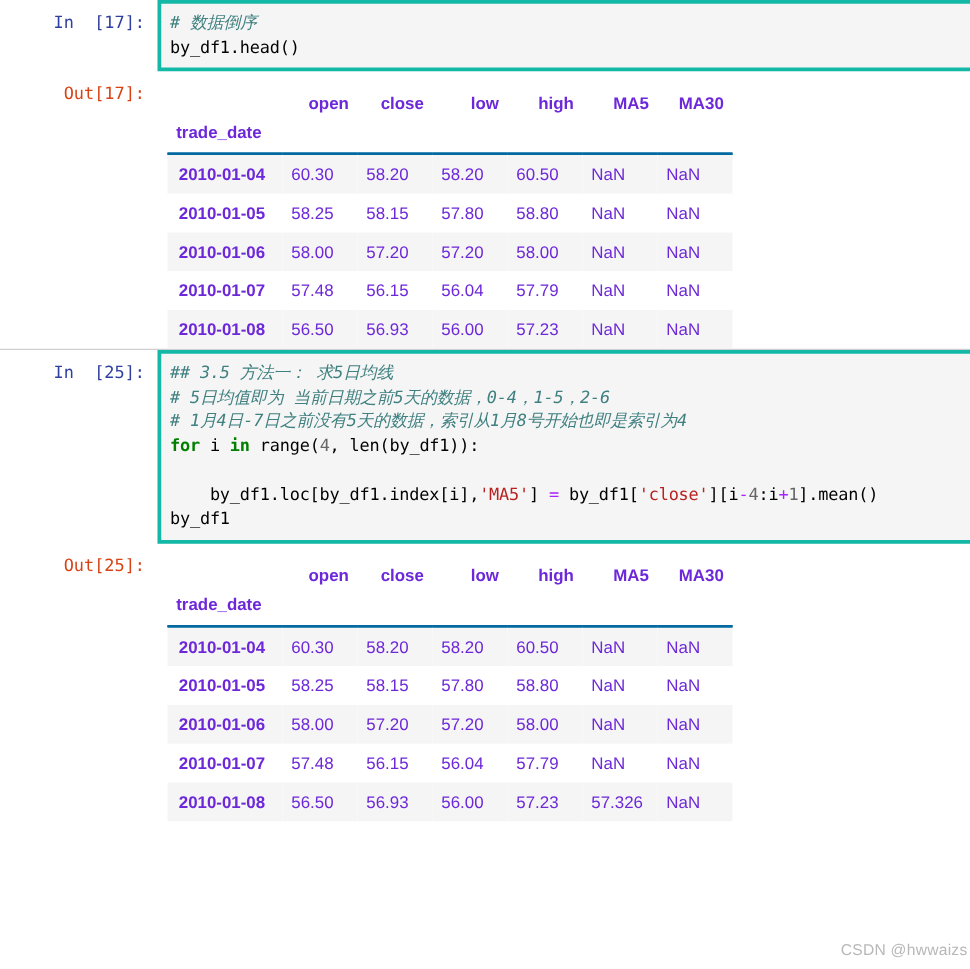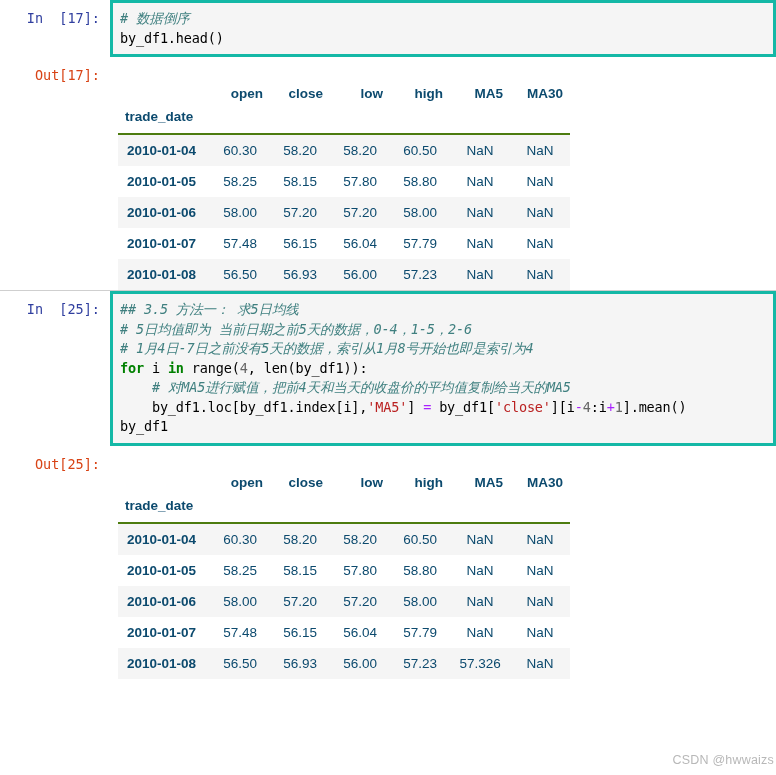--- a/index.html
+++ b/index.html
@@ -17,20 +17,21 @@
 
   .notebook {
     width: 776px;
     position: relative;
   }
 
   
   .cell {
     position: relative;
     width: 616px;
+    padding-left: 16px;
   }
   .cell-divider {
     width: 776px;
     height: 0;
     border-top: 1px solid #cfcfcf;
   }
 
   .io-row {
     display: flex;
     align-items: flex-start;
@@ -84,22 +85,22 @@
     padding-left: 8px;
     box-sizing: border-box;
   }
 
   table.df {
     border-collapse: collapse;
     border-spacing: 0;
     border: none;
     font-family: "Liberation Sans", sans-serif;
     font-size: 13.5px;
-    color: #0c4a6e;
-    margin-top: 15px;
+    color: #6d28d9;
+    margin-top: 4px;
   }
   table.df th, table.df td {
     border: none;
     padding: 8px 7px 8px 7px;
     line-height: 15px;
     white-space: nowrap;
   }
   table.df thead th {
     text-align: right;
     font-weight: bold;
@@ -109,30 +110,30 @@
   table.df thead th.corner {
     text-align: left;
   }
   table.df thead tr.index-name-row th {
     text-align: left;
     font-weight: bold;
     padding-top: 2px;
     padding-bottom: 9px;
   }
   table.df thead tr.index-name-row {
-    border-bottom: 2px solid #4d7c0f;
+    border-bottom: 2px solid #0369a1;
   }
   table.df tbody th {
     text-align: left;
     font-weight: bold;
     padding-left: 9px;
     padding-right: 14px;
   }
   table.df tbody td {
-    text-align: center;
+    text-align: left;
   }
   table.df tbody tr:nth-child(odd) {
     background: #f5f5f5;
   }
   table.df tbody tr:nth-child(even) {
     background: #ffffff;
   }
 
   
   table.df .c-num { min-width: 46px; }
@@ -242,21 +243,21 @@
   <div class="cell-divider"></div>
 
   <div class="cell">
     <div class="io-row">
       <div class="prompt prompt-in">In  [25]:</div>
       <div class="input-area">
           <div class="code-line"><span class="tok-comment">## 3.5 方法一： 求5日均线</span></div>
           <div class="code-line"><span class="tok-comment"># 5日均值即为 当前日期之前5天的数据，0-4，1-5，2-6</span></div>
           <div class="code-line"><span class="tok-comment"># 1月4日-7日之前没有5天的数据，索引从1月8号开始也即是索引为4</span></div>
           <div class="code-line"><span class="tok-keyword">for</span><span class="tok-plain"> i </span><span class="tok-keyword">in</span><span class="tok-plain"> range(</span><span class="tok-number">4</span><span class="tok-plain">, </span><span class="tok-builtin">len</span><span class="tok-plain">(by_df1)):</span></div>
-          <div class="code-line"><span class="tok-plain">    </span><span class="tok-comment"># 对MA5进行赋值，把前4天和当天的收盘价的平均值复制给当天的MA5</span></div>
+          <div class="code-line"><span class="tok-plain">    </span></div>
           <div class="code-line"><span class="tok-plain">    by_df1.loc[by_df1.index[i],</span><span class="tok-string">'MA5'</span><span class="tok-plain">] </span><span class="tok-op">=</span><span class="tok-plain"> by_df1[</span><span class="tok-string">'close'</span><span class="tok-plain">][i</span><span class="tok-op">-</span><span class="tok-number">4</span><span class="tok-plain">:i</span><span class="tok-op">+</span><span class="tok-number">1</span><span class="tok-plain">].mean()</span></div>
           <div class="code-line"><span class="tok-plain">by_df1</span></div>
         </div>
     </div>
     <div class="io-row">
       <div class="prompt prompt-out">Out[25]:</div>
       <div class="output-area tbl-wide">
           <table class="df">
             <thead>
               <tr>

